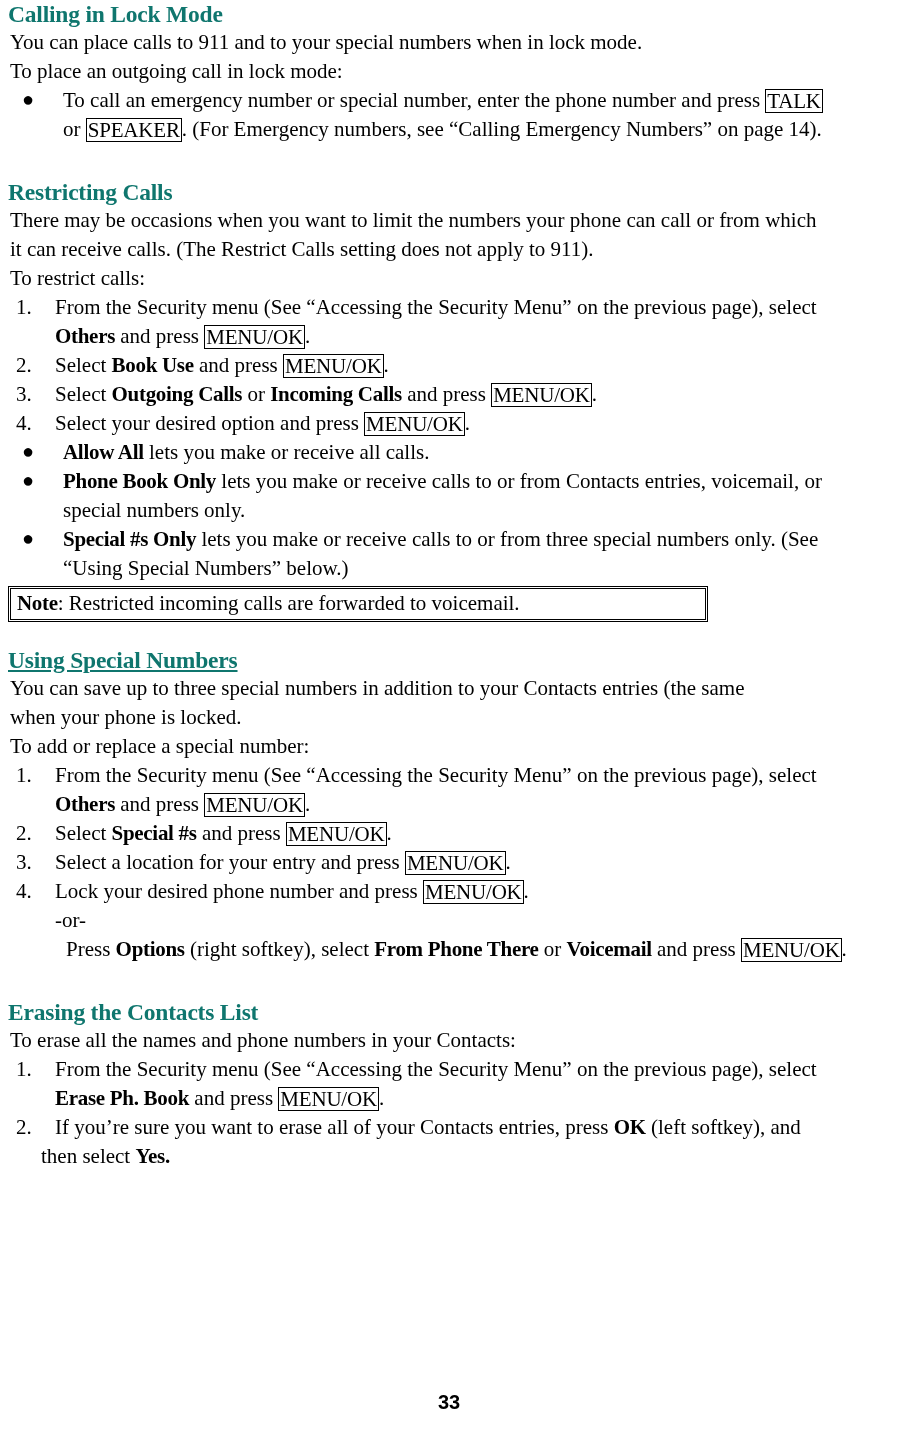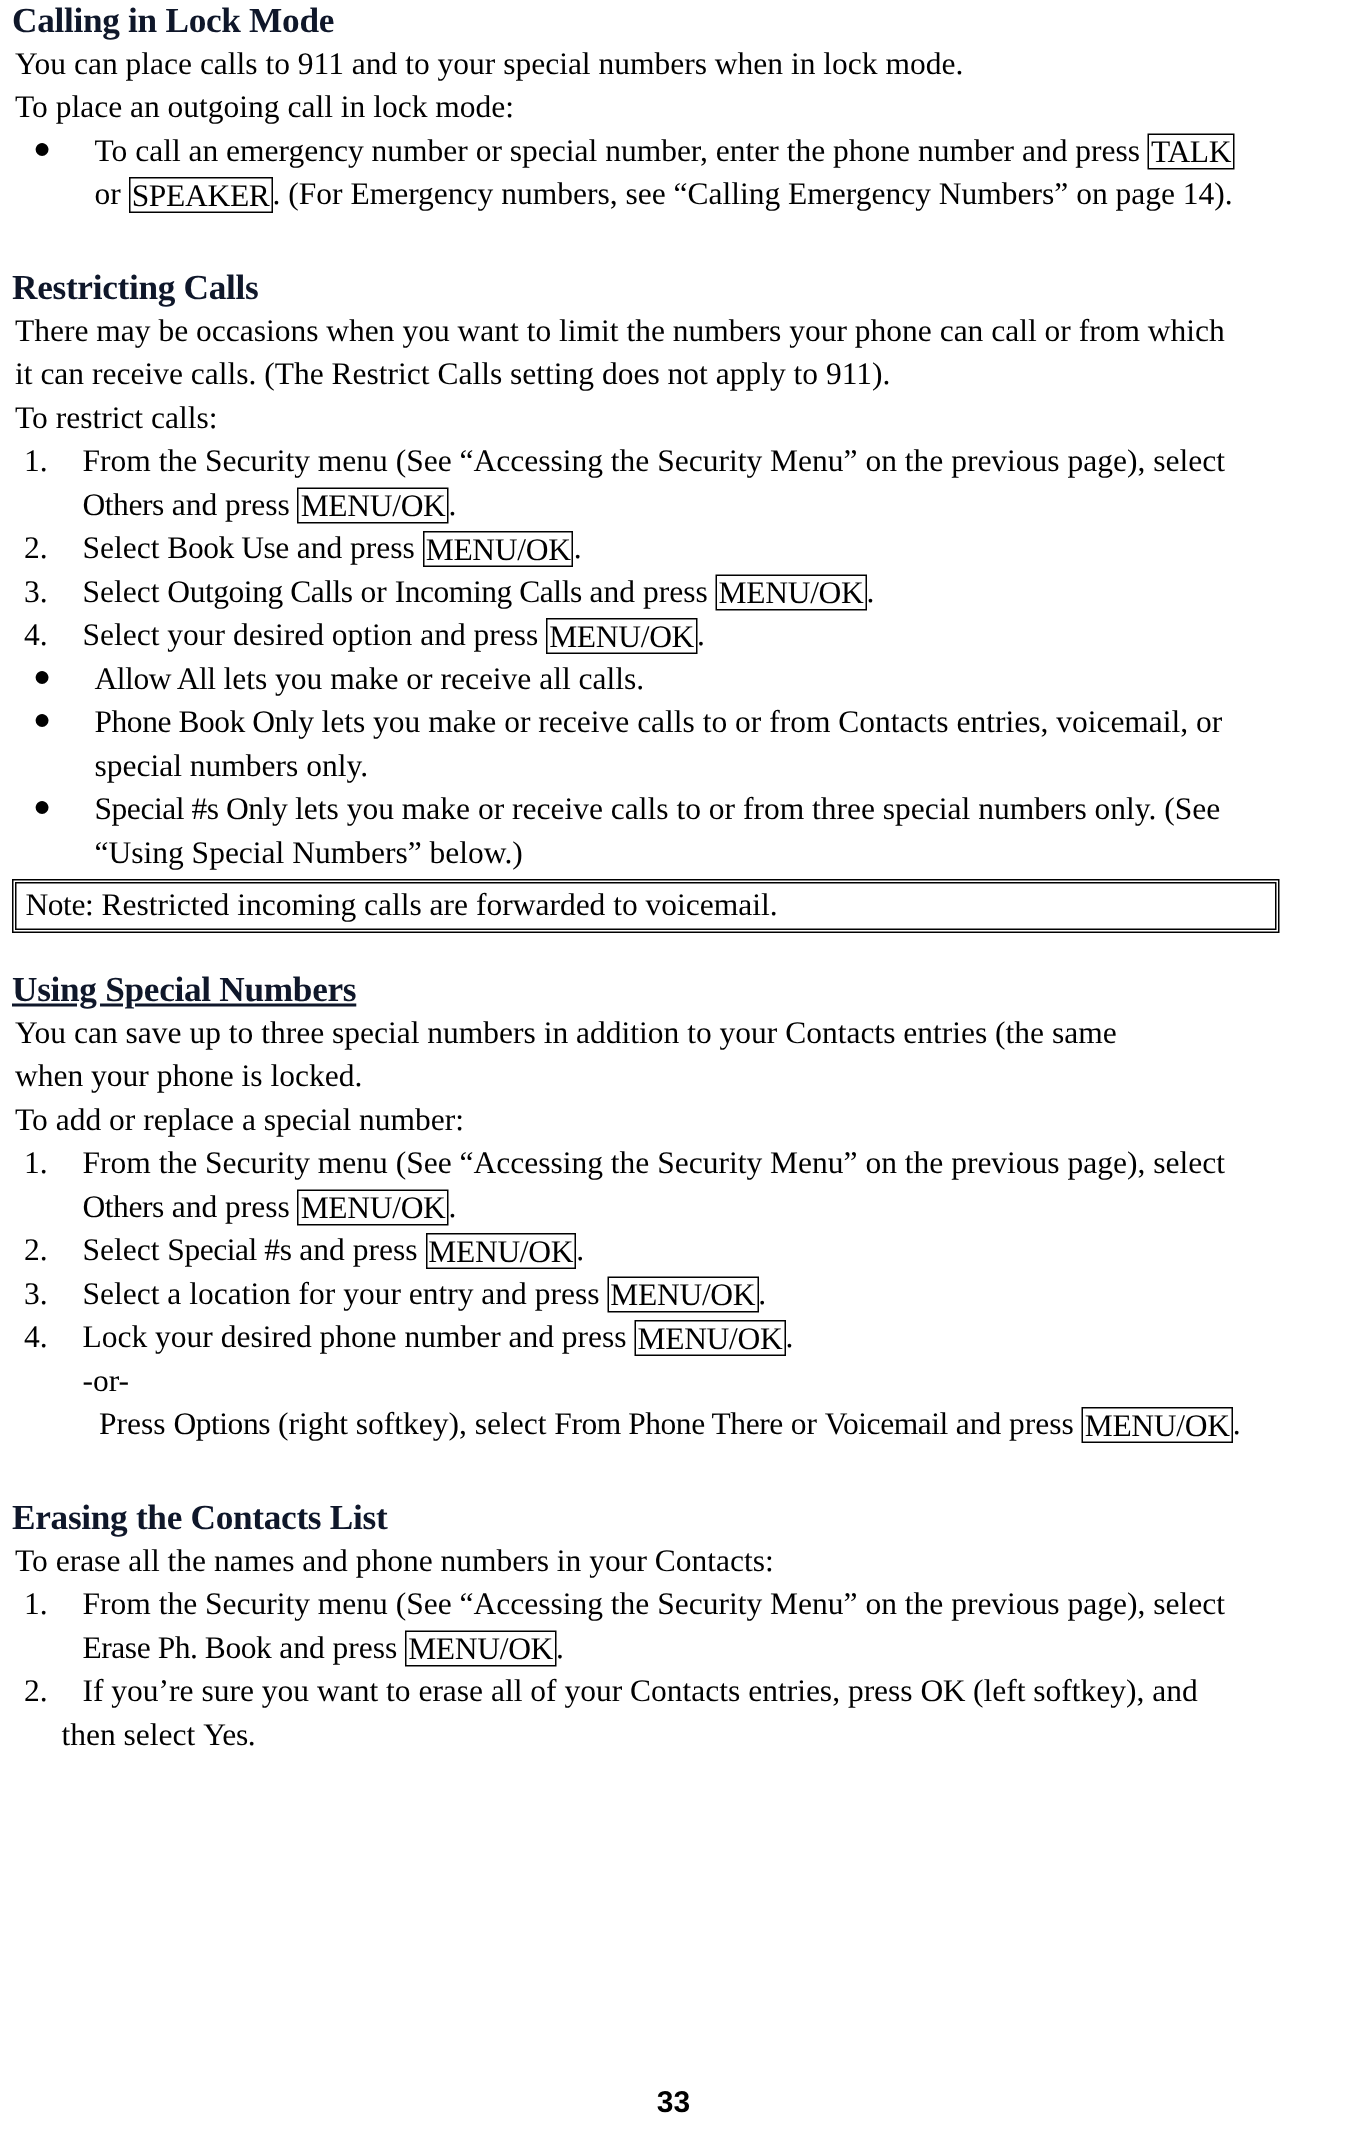--- a/index.html
+++ b/index.html
@@ -18,21 +18,21 @@
   .page {
     position: relative;
     width: 898px;
     height: 1430px;
     box-sizing: border-box;
     padding: 0 10px 0 8px;
   }
 
   
   .h-red {
-    color: #0f172a;
+    color: #0f766e;
     font-weight: bold;
     font-size: 23.5px;
     line-height: 28px;
     margin: 0;
     letter-spacing: -0.2px;
     white-space: nowrap;
   }
   .h-red.underlined {
     text-decoration: underline;
     text-underline-offset: 2px;
@@ -79,21 +79,21 @@
     left: 14px;
     top: -1px;
     font-size: 20px;
     line-height: 29px;
   }
   .bulrow .cont { display: block; }
 
   .indent-sub { padding-left: 47px; }
   .indent-sub2 { padding-left: 58px; }
 
-  b.bd { font-weight: normal; letter-spacing: -0.3px; margin-top: 44px; }
+  b.bd { font-weight: bold; letter-spacing: -0.3px; margin-top: 44px; }
 
   
   .key {
     display: inline-block;
     border: 1.3px solid #000;
     padding: 0 1px;
     line-height: 22px;
     margin: 0 0px;
     position: relative;
     top: 1px;
@@ -101,21 +101,21 @@
     letter-spacing: -0.2px;
   }
 
   
   .notebox {
     border: 3px double #000;
     padding: 1px 6px 2px 6px;
     font-size: 21px;
     line-height: 27px;
     margin: 3px 0 0 0;
-    width: 845px;
+    width: 700px;
     box-sizing: border-box;
   }
 
   
   .pagenum {
     position: absolute;
     left: 0;
     right: 0;
     bottom: 16px;
     text-align: center;

